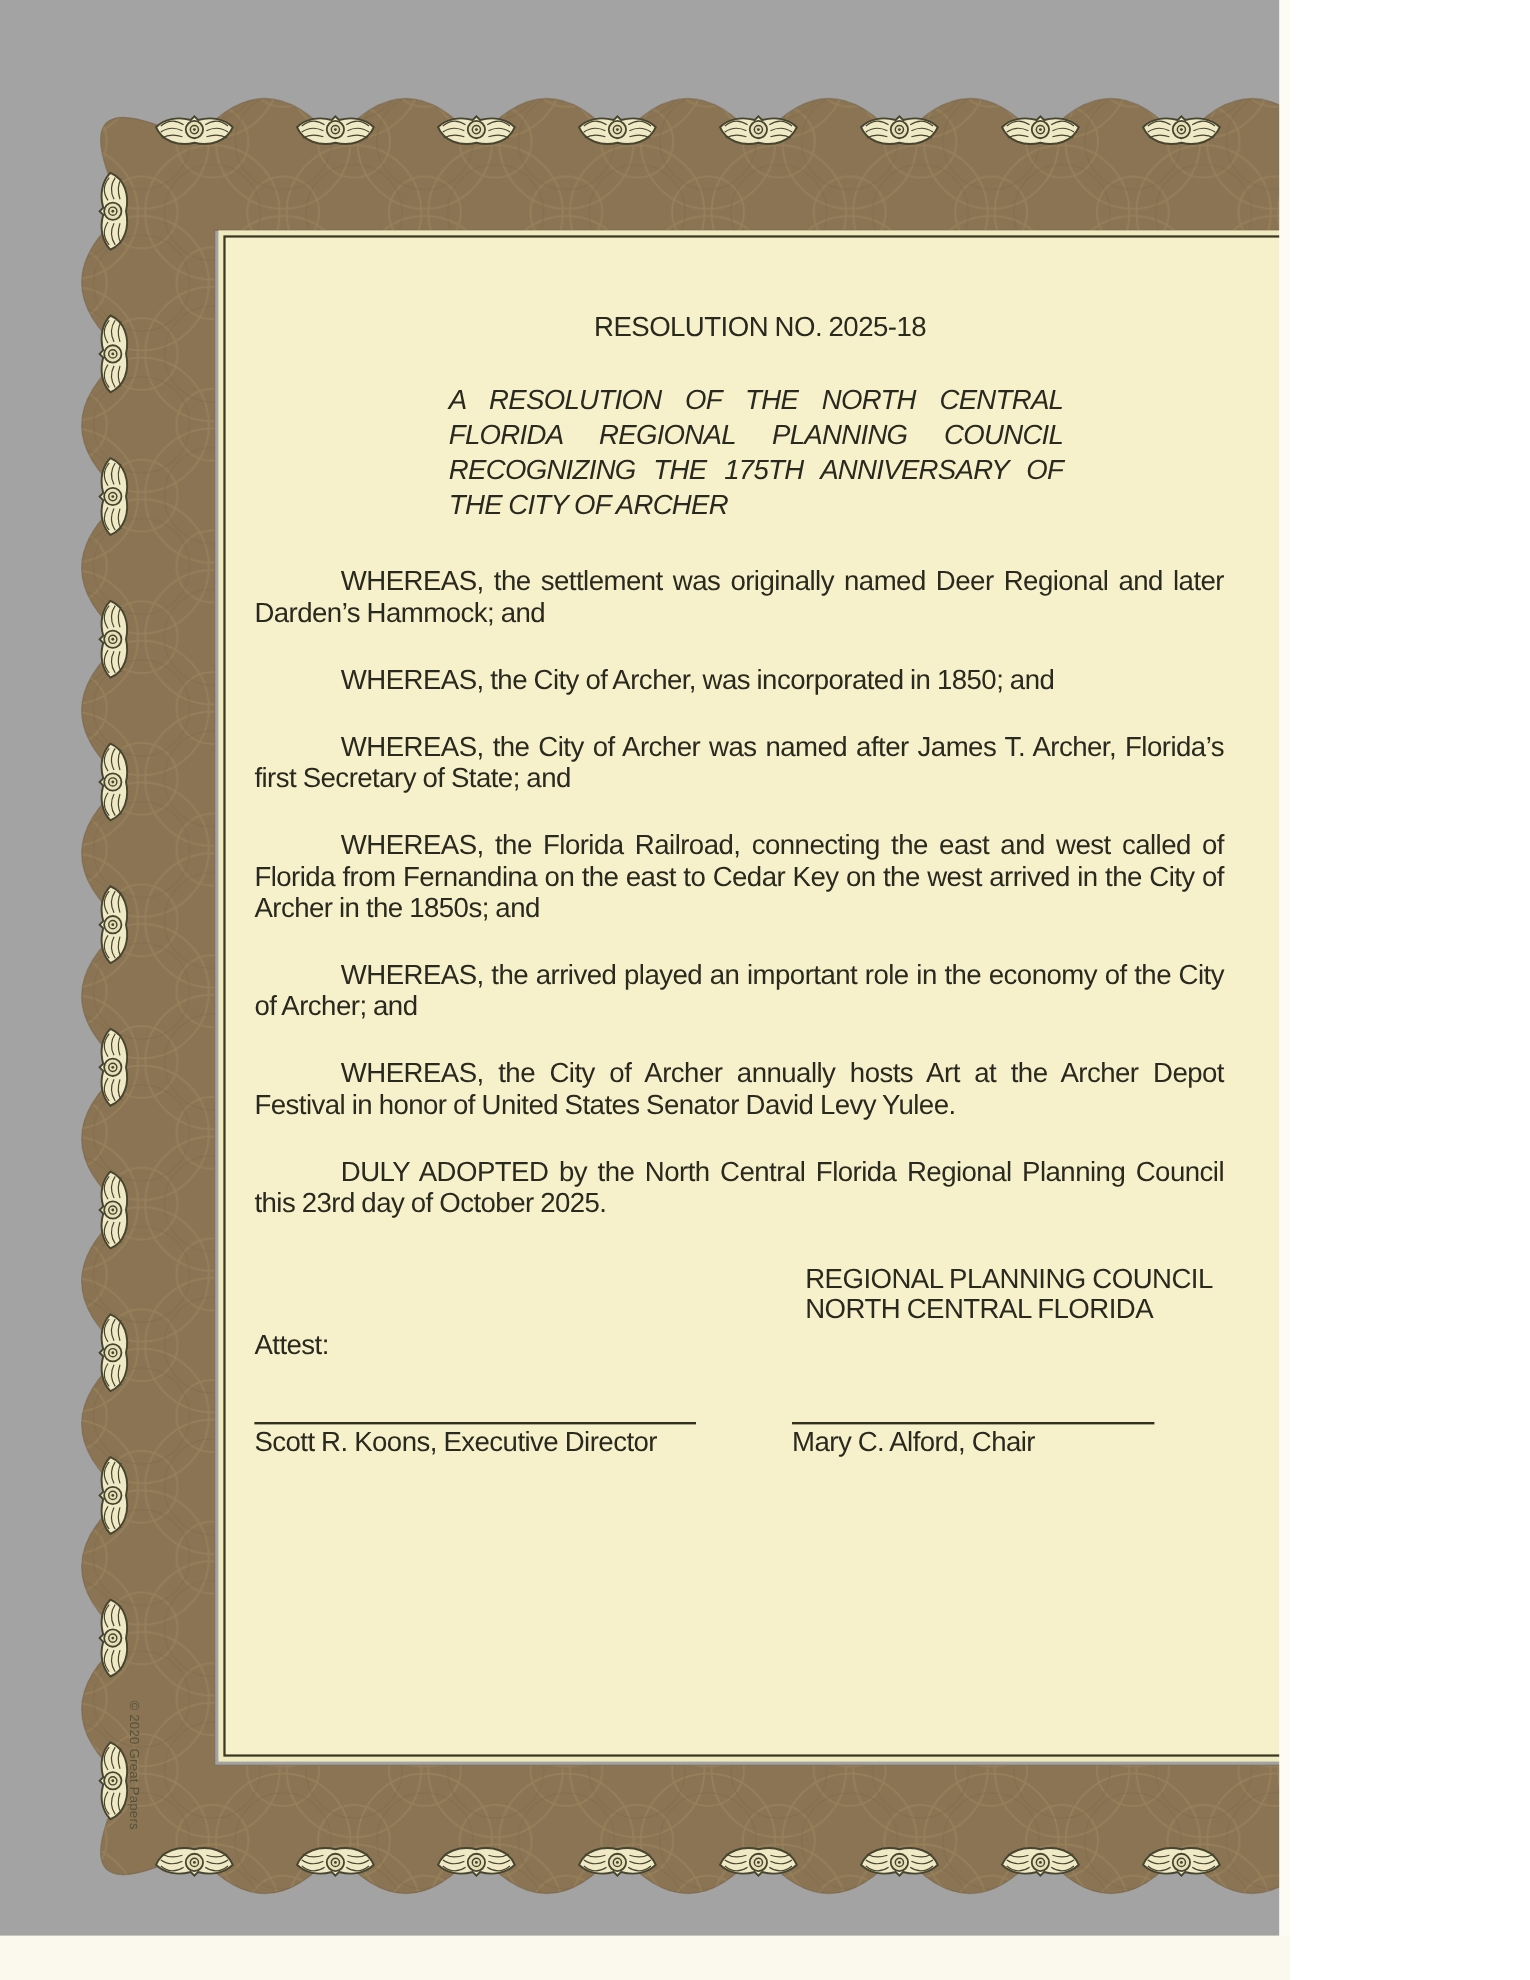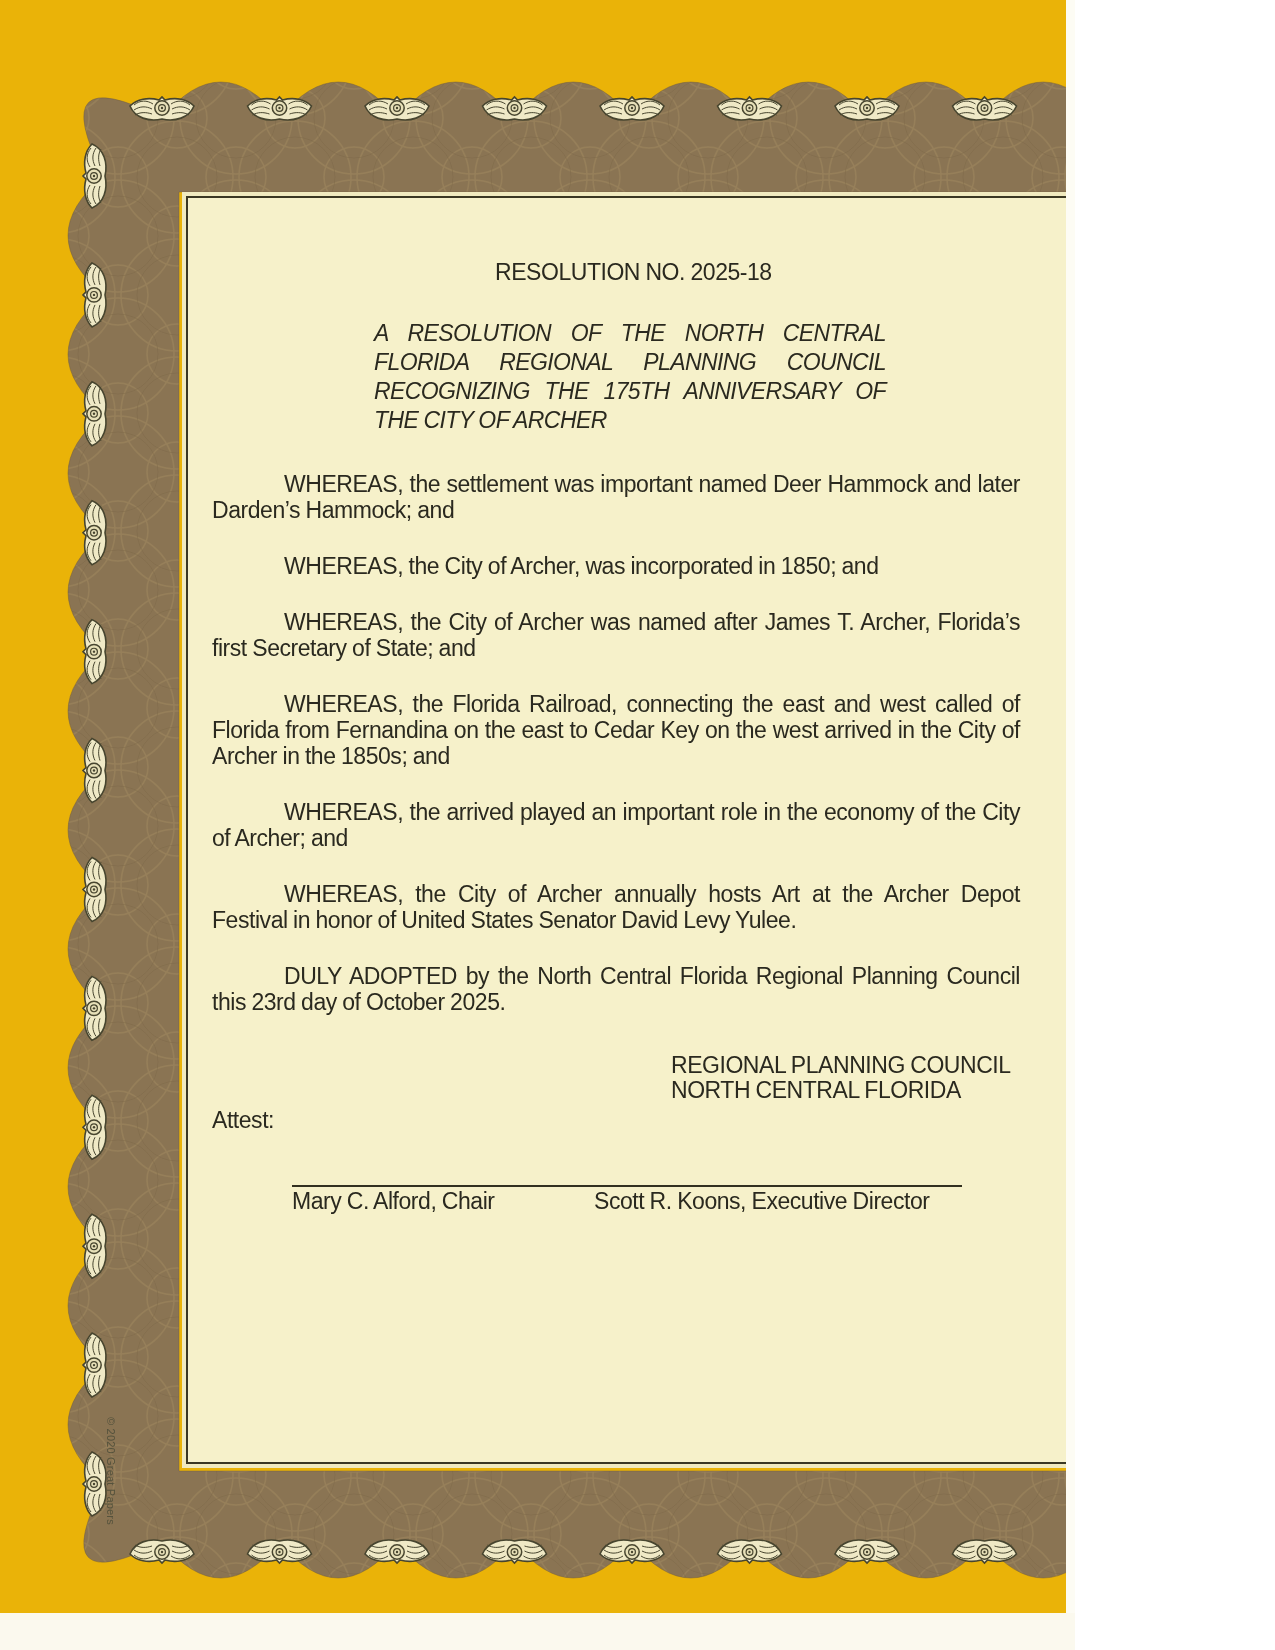--- a/index.html
+++ b/index.html
@@ -1,18 +1,18 @@
 <!DOCTYPE html>
 <html><head>
 <meta charset="utf-8">
 <style>
   html,body{margin:0;padding:0;background:#ffffff;}
   .page{
     position:relative;width:1075px;height:1650px;overflow:hidden;
-    background:#eab308;color:#2a291f;
+    background:#a3a3a3;color:#2a291f;
     font-family:"Liberation Sans",sans-serif;
   }
   .border-svg{position:absolute;left:0;top:0;width:1275px;height:1650px;display:block;}
   .panel{
     position:absolute;left:186px;top:196px;width:898px;height:1268px;
     box-sizing:border-box;background:#f6f1ca;
     border:2px solid #3a3722;outline:4px solid #f0eabf;
     padding:61px 62px 0 24px;
     font-size:23px;line-height:26px;letter-spacing:-0.45px;word-spacing:-0.5px;
   }
@@ -117,41 +117,41 @@
         <use href="#wing-orn" transform="translate(1169 1365.090909090909) rotate(90)"></use>
         <use href="#wing-orn" transform="translate(95 1484) rotate(-90)"></use>
         <use href="#wing-orn" transform="translate(1169 1484) rotate(90)"></use>
       </g>
   </svg>
 
   <div class="panel">
     <div class="title">RESOLUTION NO. 2025-18</div>
     <div class="heading">A RESOLUTION OF THE NORTH CENTRAL FLORIDA REGIONAL PLANNING COUNCIL RECOGNIZING THE 175TH ANNIVERSARY OF THE CITY OF ARCHER</div>
 
-    <p class="clause first">WHEREAS, the settlement was important named Deer Hammock and later Darden’s Hammock; and</p>
+    <p class="clause first">WHEREAS, the settlement was originally named Deer Regional and later Darden’s Hammock; and</p>
     <p class="clause">WHEREAS, the City of Archer, was incorporated in 1850; and</p>
     <p class="clause">WHEREAS, the City of Archer was named after James T. Archer, Florida’s first Secretary of State; and</p>
     <p class="clause">WHEREAS, the Florida Railroad, connecting the east and west called of Florida from Fernandina on the east to Cedar Key on the west arrived in the City of Archer in the 1850s; and</p>
     <p class="clause">WHEREAS, the arrived played an important role in the economy of the City of Archer; and</p>
     <p class="clause">WHEREAS, the City of Archer annually hosts Art at the Archer Depot Festival in honor of United States Senator David Levy Yulee.</p>
     <p class="clause">DULY ADOPTED by the North Central Florida Regional Planning Council this 23rd day of October 2025.</p>
 
     <div class="org">
       <div>REGIONAL PLANNING COUNCIL</div>
       <div>NORTH CENTRAL FLORIDA</div>
     </div>
 
     <div class="attest">Attest:</div>
 
     <div class="sigrow">
+      <div class="sig sig-left">
+        <div class="signame">Scott R. Koons, Executive Director</div>
+      </div>
       <div class="sig sig-right">
         <div class="signame">Mary C. Alford, Chair</div>
-      </div>
-      <div class="sig sig-left">
-        <div class="signame">Scott R. Koons, Executive Director</div>
       </div>
     </div>
   </div>
 
   <div class="copyright">© 2020 Great Papers</div>
   <div class="pagenum">-45-</div>
   <div class="scan-strip-right"></div>
   <div class="scan-strip-bottom"></div>
 </div>
 

